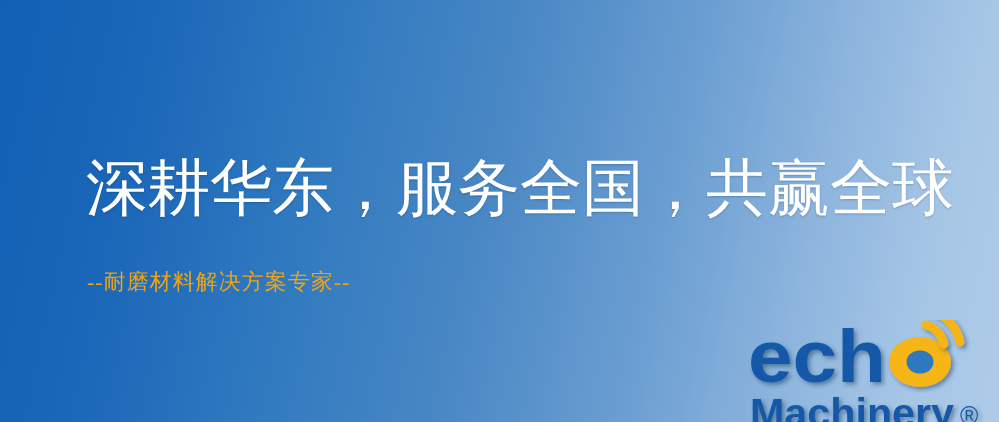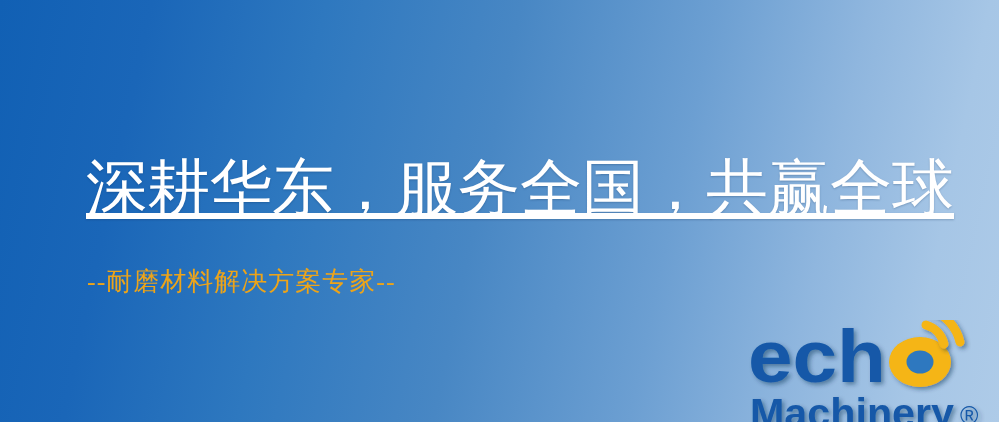--- a/index.html
+++ b/index.html
@@ -31,30 +31,29 @@
     position: absolute;
     left: 86px;
     top: 152px;
     font-family: "Liberation Serif", "DejaVu Serif", serif;
     font-size: 62px;
     line-height: 72px;
     color: #ffffff;
     letter-spacing: 0px;
     white-space: nowrap;
     text-shadow: 0 1px 2px rgba(8,40,80,0.25);
-    text-decoration: underline;
   }
 
   
   #subtitle {
     position: absolute;
     left: 87px;
     top: 266px;
     font-family: "Liberation Serif", "DejaVu Serif", serif;
-    font-size: 26px;
+    font-size: 22px;
     line-height: 32px;
     color: #eda419;
     white-space: nowrap;
     letter-spacing: 1px;
   }
 
   
   #logo {
     position: absolute;
     left: 748px;

